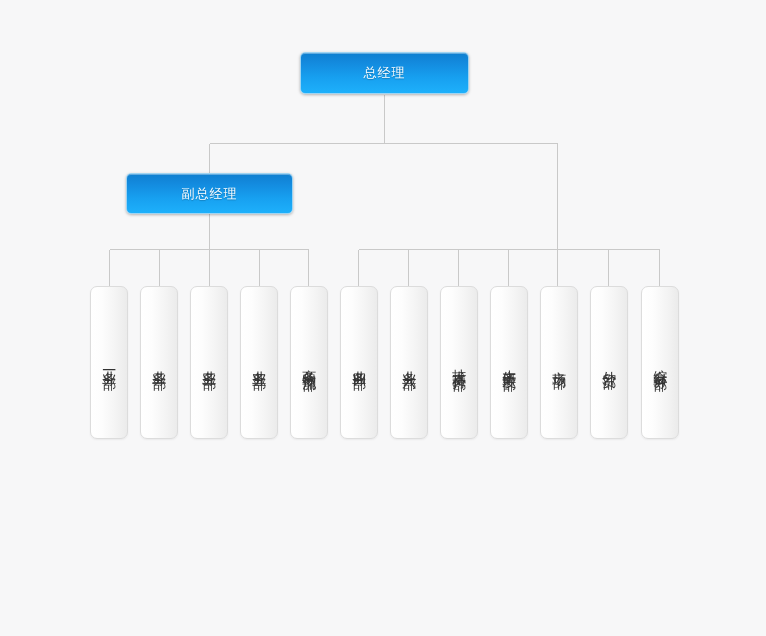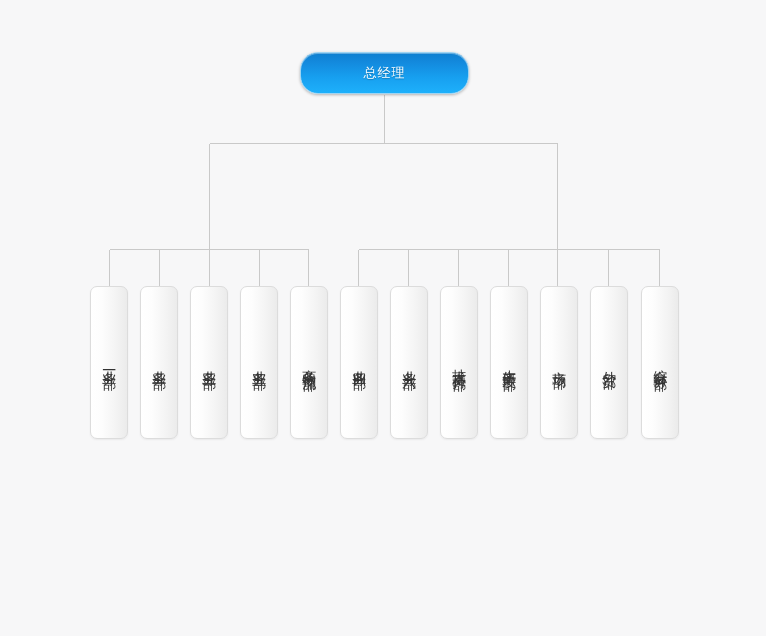--- a/index.html
+++ b/index.html
@@ -27,21 +27,21 @@
     top: 0;
     width: 766px;
     height: 636px;
     pointer-events: none;
   }
 
   
   .exec-node {
     position: absolute;
     box-sizing: border-box;
-    border-radius: 18px;
+    border-radius: 5px;
     background: linear-gradient(to bottom, #0f7fcf 0%, #1389dd 22%, #17a0f0 62%, #1eb0fb 100%);
     border: 1px solid #9fd4f2;
     box-shadow: 0 1px 3px rgba(0,0,0,0.28), inset 0 1px 0 rgba(255,255,255,0.35);
     color: #ffffff;
     display: flex;
     align-items: center;
     justify-content: center;
     font-size: 13px;
     letter-spacing: 1px;
     text-shadow: 0 1px 1px rgba(0,0,0,0.25);
@@ -121,20 +121,23 @@
       <path d="M557.5 249.5 L557.5 286.5"></path>
       <path d="M608.5 249.5 L608.5 286.5"></path>
       <path d="M659.5 249.5 L659.5 286.5"></path>
     </g>
   </svg>
 
   <div class="exec-node" id="node-gm">
     <span>总经理</span>
   </div>
 
+  <div class="exec-node" id="node-dgm">
+    <span>副总经理</span>
+  </div>
 
   <div id="dept-nodes">
       <div class="dept-node" style="left: 90px;">
         <span class="dept-label">业务一部</span>
       </div>
       <div class="dept-node" style="left: 140px;">
         <span class="dept-label">业务二部</span>
       </div>
       <div class="dept-node" style="left: 190px;">
         <span class="dept-label">业务三部</span>

